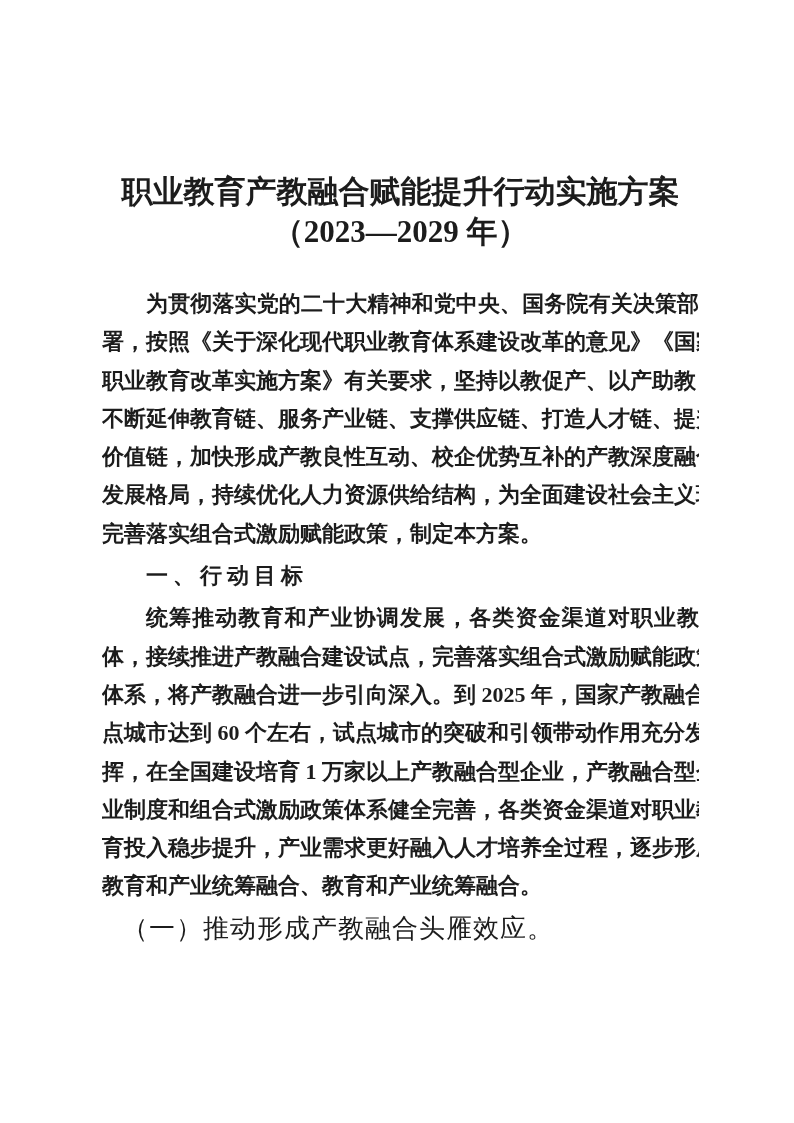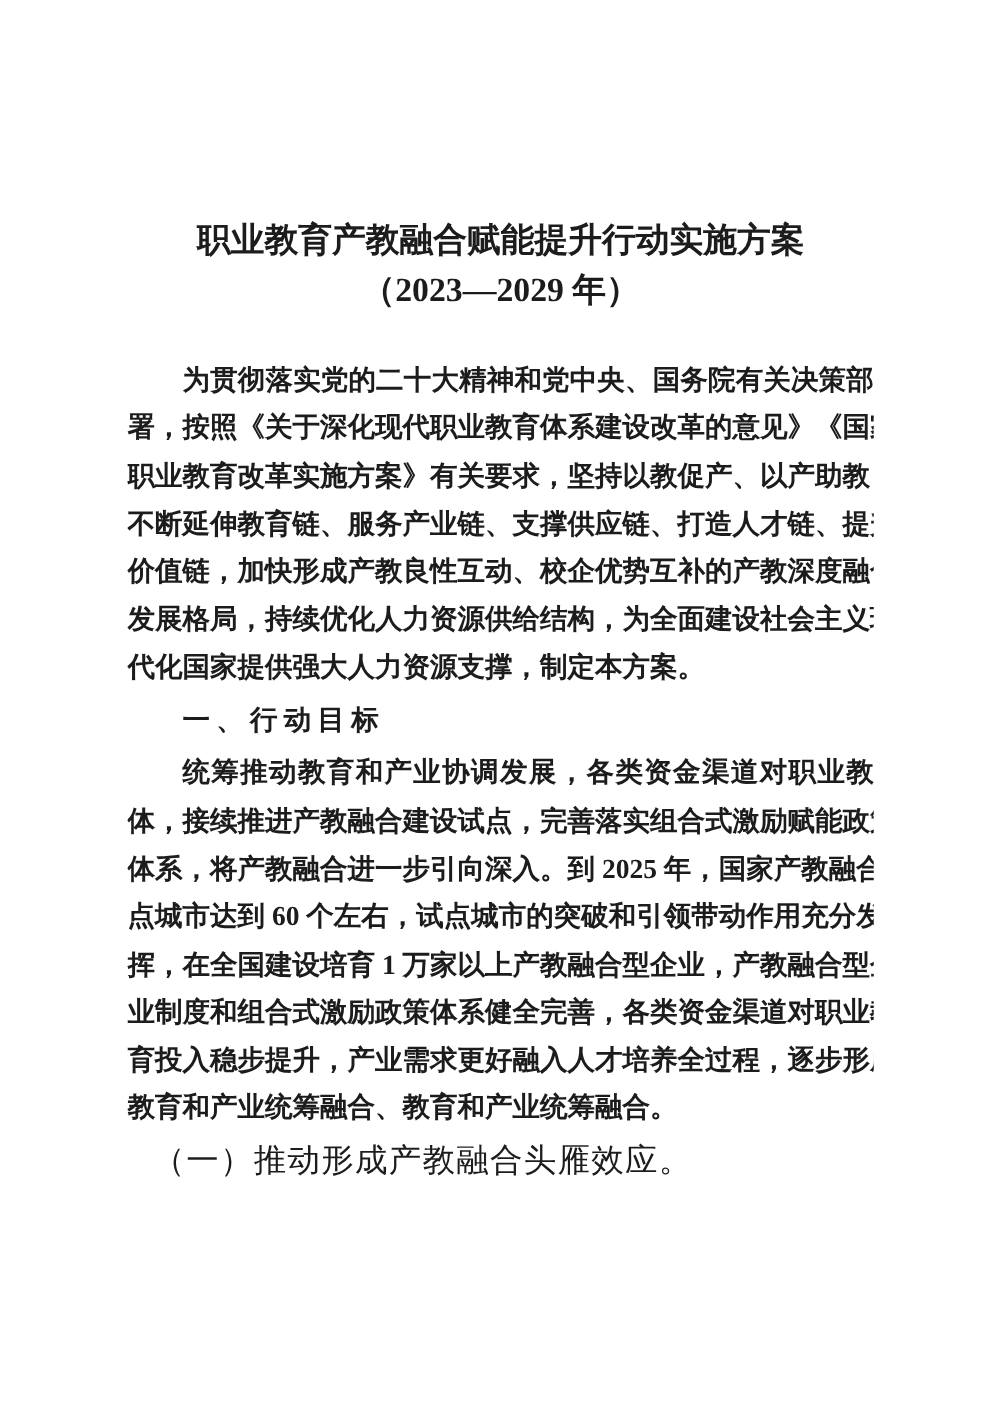--- a/index.html
+++ b/index.html
@@ -16,21 +16,21 @@
     box-sizing: border-box;
     padding: 172px 95px 0 102px;
     color: #1c1c1c;
     font-family: "Liberation Serif", "DejaVu Serif", serif;
     overflow: hidden;
   }
   .doc-title {
     text-align: center;
     font-family: "Liberation Serif", "DejaVu Serif", serif;
     font-weight: 700;
-    font-size: 27px;
+    font-size: 31px;
     line-height: 40px;
     letter-spacing: 0px;
   }
   .doc-title .title-line { white-space: nowrap; }
   .body-block { margin-top: 33px; }
   .para { margin: 0; }
   .para .line {
     font-size: 22px;
     line-height: 38.3px;
     text-align: justify;
@@ -72,21 +72,21 @@
 
   <div class="body-block">
 
     <div class="para">
       <div class="line first">为贯彻落实党的二十大精神和党中央、国务院有关决策部</div>
       <div class="line">署，按照《关于深化现代职业教育体系建设改革的意见》《国家</div>
       <div class="line">职业教育改革实施方案》有关要求，坚持以教促产、以产助教，</div>
       <div class="line">不断延伸教育链、服务产业链、支撑供应链、打造人才链、提升</div>
       <div class="line">价值链，加快形成产教良性互动、校企优势互补的产教深度融合</div>
       <div class="line">发展格局，持续优化人力资源供给结构，为全面建设社会主义现</div>
-      <div class="line last">代化国家提供强大人力资源支撑，制定本方案。</div>
+      <div class="line last">完善落实组合式激励赋能政策，制定本方案。</div>
     </div>
 
     <div class="section-heading">一、行动目标</div>
 
     <div class="para">
       <div class="line first">统筹推动教育和产业协调发展，各类资金渠道对职业教</div>
       <div class="line">体，接续推进产教融合建设试点，完善落实组合式激励赋能政策</div>
       <div class="line">体系，将产教融合进一步引向深入。到 2025 年，国家产教融合试</div>
       <div class="line">点城市达到 60 个左右，试点城市的突破和引领带动作用充分发</div>
       <div class="line">挥，在全国建设培育 1 万家以上产教融合型企业，产教融合型企</div>

